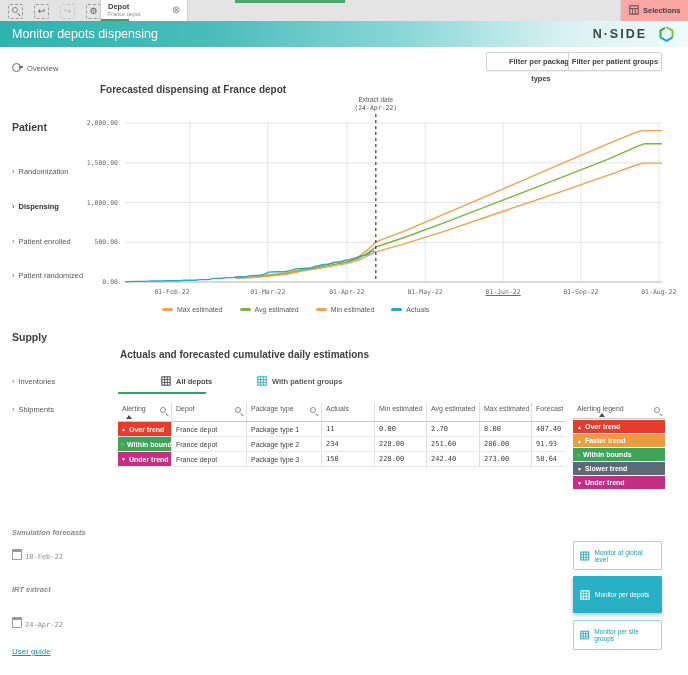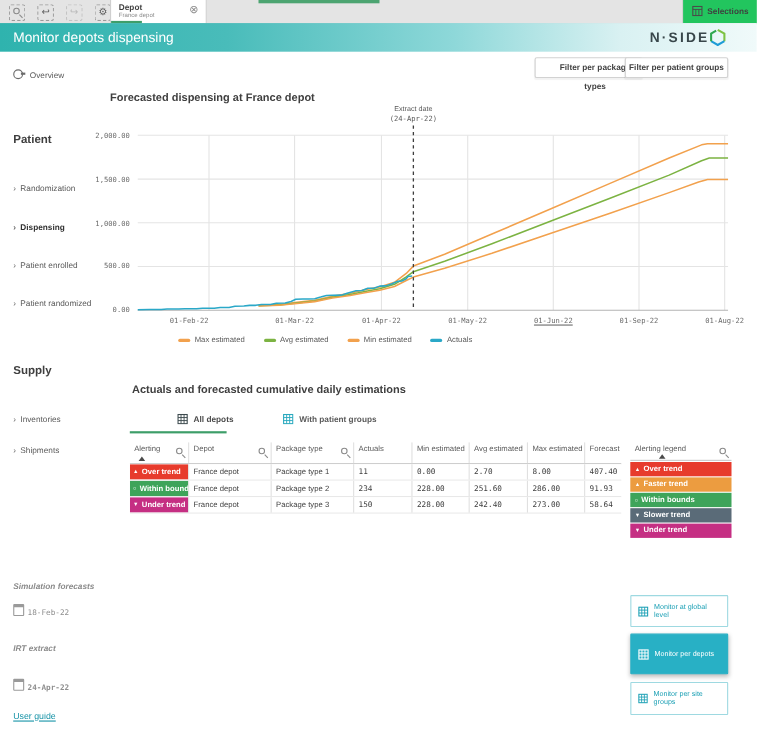--- a/index.html
+++ b/index.html
@@ -12,29 +12,29 @@
   .tool-ic{position:absolute;top:4px;width:13px;height:13px;border:1px dashed #9a9a9a;border-radius:2px;
     color:#5c5c5c;font-size:9px;line-height:12px;text-align:center;cursor:pointer;background:transparent;}
   .tool-ic.disabled{color:#b9b9b9;border-color:#c4c4c4;}
   #topstrip{left:235px;top:0;width:110px;height:3px;background:#4CA471;}
   #app-tab{left:100px;top:0;width:86px;height:21px;background:#fff;border-left:1px solid #cfcfcf;border-right:1px solid #cfcfcf;cursor:pointer;}
   #app-tab .t1{position:absolute;left:7px;top:2px;font-size:7.5px;font-weight:bold;color:#3f3f3f;}
   #app-tab .t2{position:absolute;left:7px;top:11px;font-size:5.5px;color:#8c8c8c;}
   #tab-underline{position:absolute;left:0;bottom:0;width:28px;height:2px;background:#3E9E69;}
   #tab-close{position:absolute;right:5px;top:5px;width:10px;height:10px;color:#8a8a8a;font-size:10px;line-height:10px;cursor:pointer;}
   #tab-close::before{content:"\2297";}
-  #selections{left:620px;top:0;width:68px;height:21px;background:#22c55e;border-left:1px solid #d2d2d2;cursor:pointer;}
+  #selections{left:620px;top:0;width:68px;height:21px;background:#fca5a5;border-left:1px solid #d2d2d2;cursor:pointer;}
   #selections .lbl{position:absolute;left:22px;top:6px;font-size:7.5px;font-weight:bold;color:#3f3f3f;}
   .grid-ic{display:inline-block;}
 
   
   #header{left:0;top:21px;width:688px;height:26px;
     background:linear-gradient(to right,#2FB3AE 0%,#49BCBA 30%,#8ED8D9 60%,#D9F1F2 82%,#F0FAFA 100%);}
   #page-title{position:absolute;left:12px;top:6px;font-size:12.5px;color:#fff;font-weight:400;}
-  #brand{position:absolute;right:28px;top:5px;display:flex;align-items:center;gap:0;text-align:center;}
+  #brand{position:absolute;right:14px;top:5px;display:flex;align-items:center;gap:12px;text-align:center;}
   #brand .bt{font-size:12.5px;font-weight:bold;letter-spacing:2px;color:#39474B;}
 
   
   .side-item{position:absolute;left:12px;font-size:7.5px;color:#595959;cursor:pointer;white-space:nowrap;}
   .side-head{position:absolute;left:12px;font-size:10.5px;font-weight:bold;color:#3f3f3f;}
   .chev::before{content:"\203A";margin-right:4px;color:#6a6a6a;}
   .side-item.active{font-weight:bold;color:#303030;}
   .side-note{position:absolute;left:12px;font-size:7.5px;font-style:italic;font-weight:bold;color:#8a8a8a;white-space:nowrap;}
   .side-date{position:absolute;left:12px;font-size:7px;color:#8f8f8f;font-family:"DejaVu Sans Mono",monospace;white-space:nowrap;}
   .cal-ic{display:inline-block;width:8px;height:7px;border:1px solid #9a9a9a;border-top:3px solid #9a9a9a;border-radius:1px;margin-right:3px;vertical-align:-1px;}
@@ -145,21 +145,21 @@
   <div class="side-item chev" style="top:167px;"><span>Randomization</span></div>
   <div class="side-item chev active" style="top:202px;"><span>Dispensing</span></div>
   <div class="side-item chev" style="top:237px;"><span>Patient enrolled</span></div>
   <div class="side-item chev" style="top:271px;"><span>Patient randomized</span></div>
   <div class="side-head" style="top:331px;">Supply</div>
   <div class="side-item chev" style="top:377px;"><span>Inventories</span></div>
   <div class="side-item chev" style="top:405px;"><span>Shipments</span></div>
   <div class="side-note" style="top:528px;font-style:italic;">Simulation forecasts</div>
   <div class="side-date" style="top:549px;"><span class="cal-ic"></span><span>18-Feb-22</span></div>
   <div class="side-note" style="top:585px;">IRT extract</div>
-  <div class="side-date" style="top:617px;font-weight:bold;"><span class="cal-ic"></span><span>24-Apr-22</span></div>
+  <div class="side-date" style="top:617px;"><span class="cal-ic"></span><span>24-Apr-22</span></div>
   <div id="user-guide">User guide</div>
 
   <div class="filter-btn" style="left:486px;width:84px;padding-left:12px;">Filter per package types</div>
   <div class="filter-btn" style="left:568px;width:92px;">Filter per patient groups</div>
 
   <div id="chart-title">Forecasted dispensing at France depot</div>
   <div id="yticks">
       <div class="ytick abs" style="left: 60px; top: 119px;">2,000.00</div>
       <div class="ytick abs" style="left: 60px; top: 158.8px;">1,500.00</div>
       <div class="ytick abs" style="left: 60px; top: 198.5px;">1,000.00</div>

